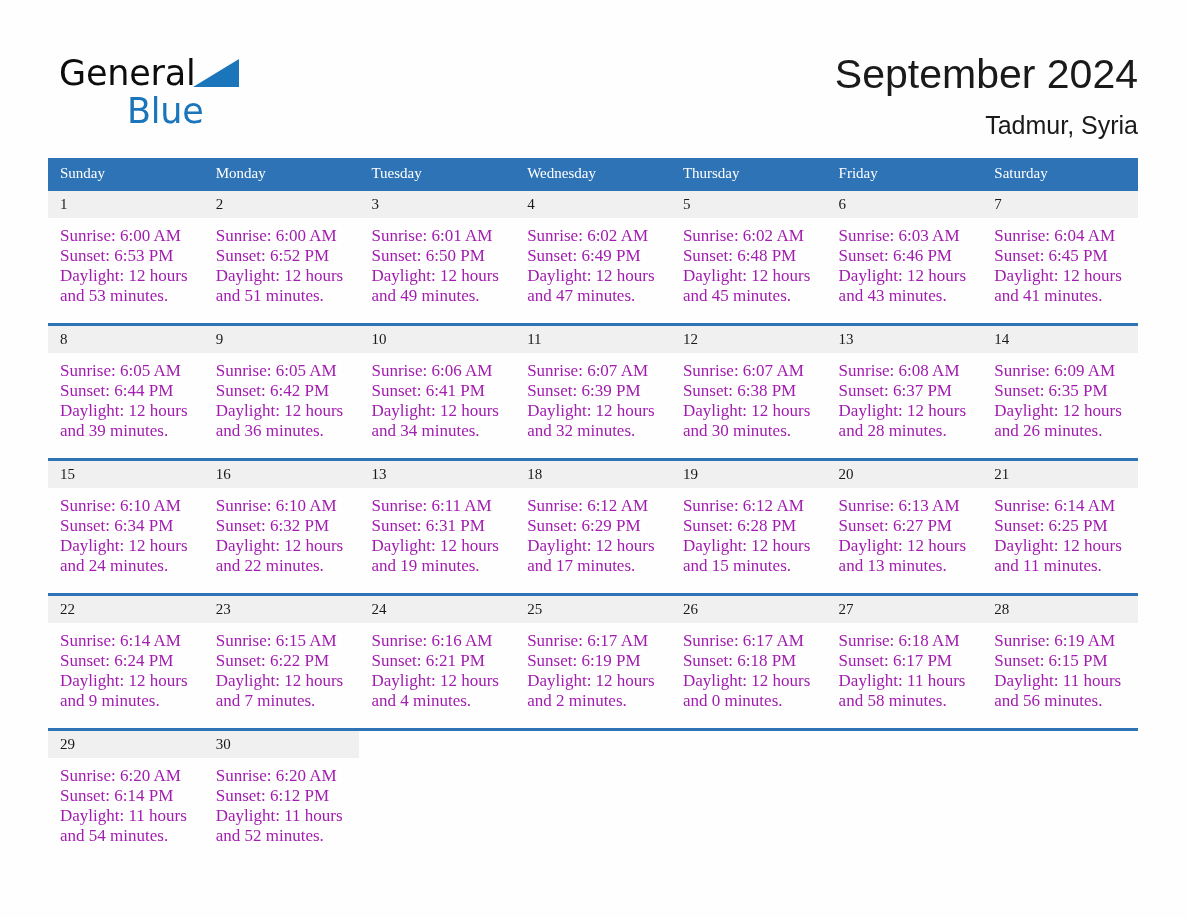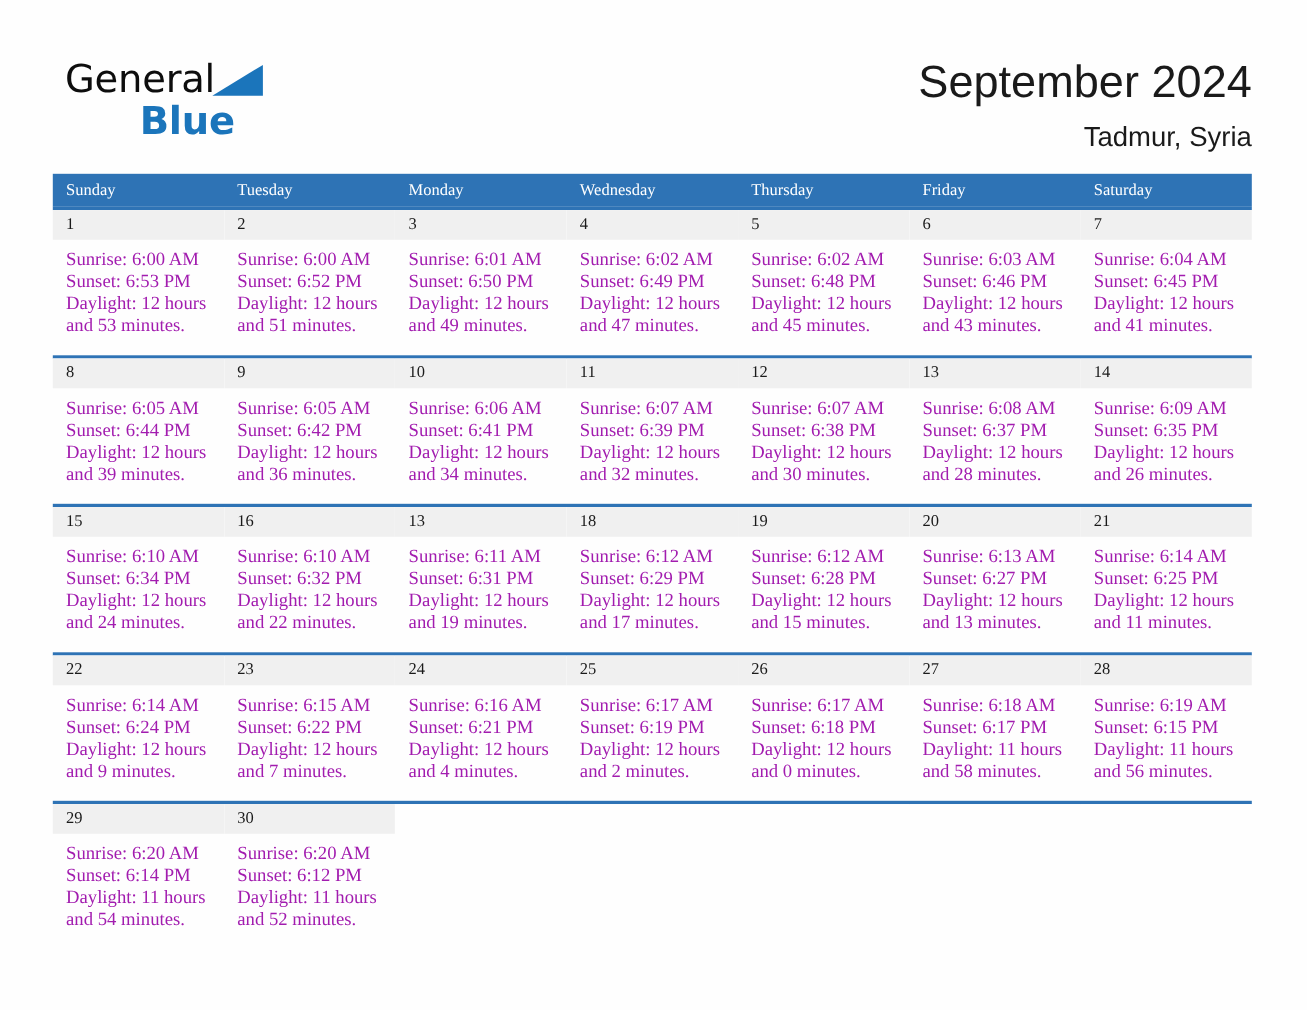--- a/index.html
+++ b/index.html
@@ -60,21 +60,21 @@
     border-color: transparent transparent #1b75bb transparent;
   }
   .logo-blue {
     display: block;
     margin-left: 68px;
     margin-top: -6px;
     font-size: 35px;
     line-height: 40px;
     color: #1b75bb;
     font-family: "DejaVu Sans", sans-serif;
-    font-weight: 700;
+    font-weight: 400;
     letter-spacing: -0.2px;
   }
   .title-block {
     position: absolute;
     right: 0;
     top: 0;
     text-align: right;
   }
   .cal-title {
     font-size: 41px;
@@ -163,22 +163,22 @@
     <div class="title-block">
       <div class="cal-title">September 2024</div>
       <div class="cal-subtitle">Tadmur, Syria</div>
     </div>
 
   </div>
 
   <div class="calendar">
     <div class="weekdays">
       <div class="weekday">Sunday</div>
+      <div class="weekday">Monday</div>
       <div class="weekday">Tuesday</div>
-      <div class="weekday">Monday</div>
       <div class="weekday">Wednesday</div>
       <div class="weekday">Thursday</div>
       <div class="weekday">Friday</div>
       <div class="weekday">Saturday</div>
     </div>
 
     <div id="weeks-container">
         <div class="week">
           <div class="daycell">
             <div class="datenum">1</div>

